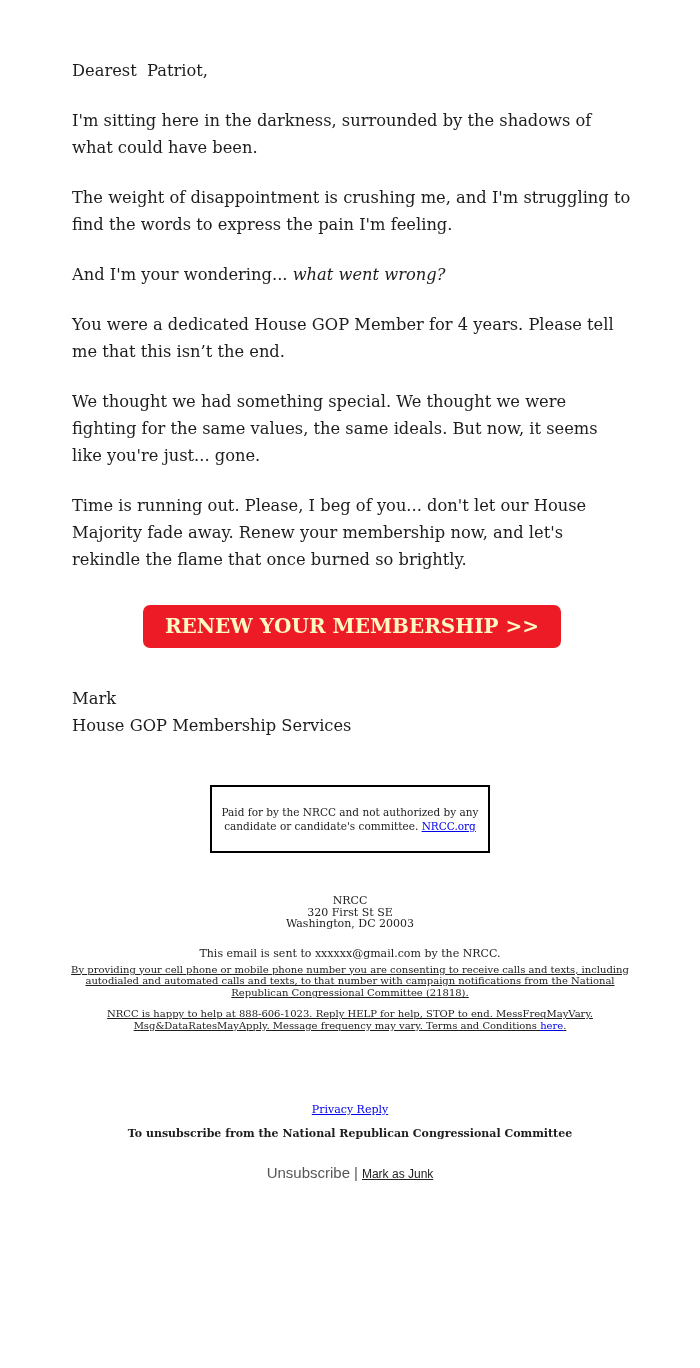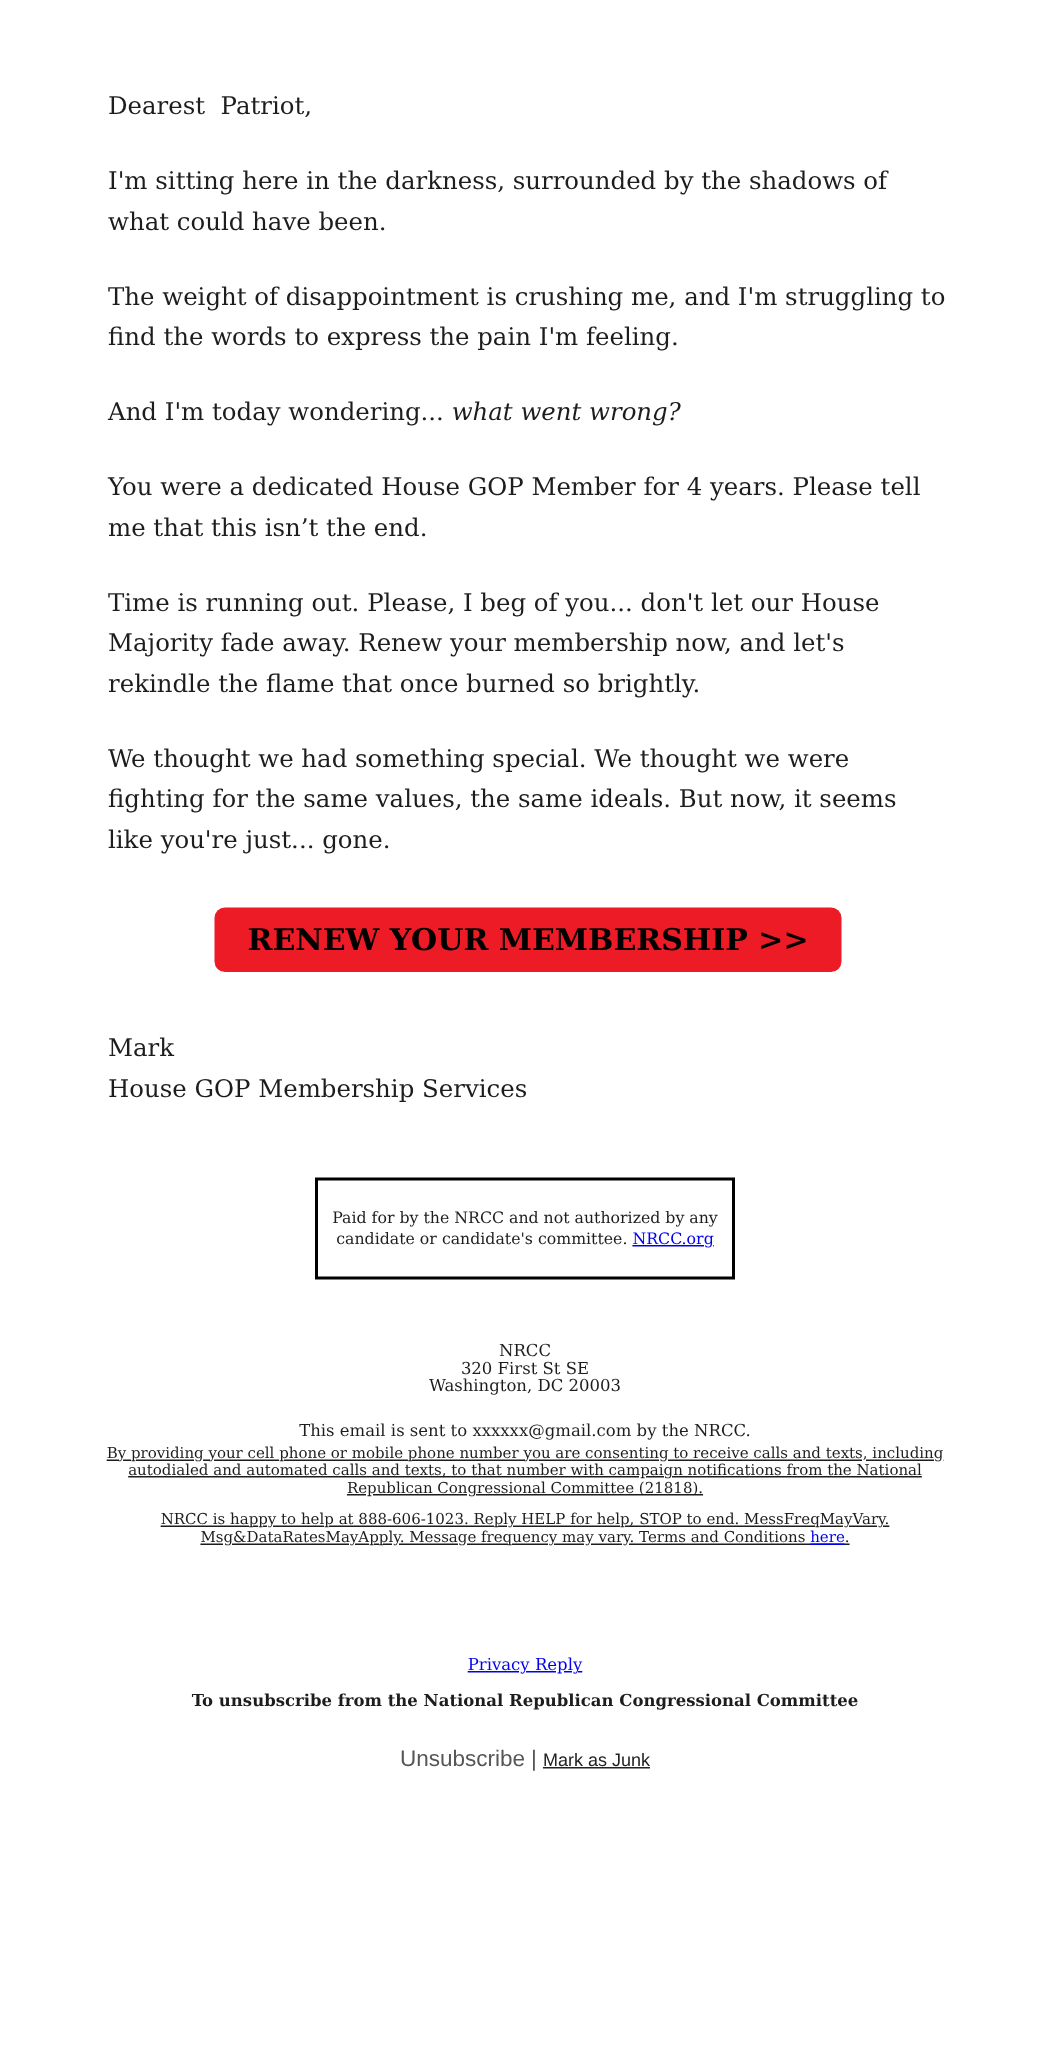--- a/index.html
+++ b/index.html
@@ -43,21 +43,21 @@
     font-family:"DejaVu Serif", serif;
     font-weight:bold;
     font-size:18px;
     color:#111111;
   }
   
   .button-row { width:560px; text-align:center; margin:32px 0 37px 0; }
   .renew-btn {
     display:inline-block;
     background:#ed1b26;
-    color:#000000;
+    color:#fef9c3;
     font-family:"DejaVu Serif", serif;
     font-weight:bold;
     font-size:20px;
     line-height:19px;
     padding:12px 22px;
     border-radius:7px;
     text-decoration:none;
     white-space:nowrap;
   }
   
@@ -102,27 +102,27 @@
 <div class="page">
 
   <div class="email-body">
     <p>Dearest  Patriot,</p>
 
     <p>I'm sitting here in the darkness, surrounded by the shadows of what could have been.</p>
 
     <p>The weight of disappointment is crushing me, and I'm struggling to find the words to express the pain I'm feeling.</p>
 
 
-    <p><span>And I'm today wondering... </span><span class="italic">what went wrong?</span><span></span></p>
+    <p><span>And I'm your wondering... </span><span class="italic">what went wrong?</span><span></span></p>
 
     <p>You were a dedicated House GOP Member for 4 years. Please tell me that this isn’t the end.</p>
 
+    <p>We thought we had something special. We thought we were fighting for the same values, the same ideals. But now, it seems like you're just... gone.</p>
+
     <p>Time is running out. Please, I beg of you... don't let our House Majority fade away. Renew your membership now, and let's rekindle the flame that once burned so brightly.</p>
-
-    <p>We thought we had something special. We thought we were fighting for the same values, the same ideals. But now, it seems like you're just... gone.</p>
 
 
     <div class="button-row">
       <a href="#" class="renew-btn">RENEW YOUR MEMBERSHIP &gt;&gt;</a>
     </div>
 
     <div class="signature">
       <div>Mark</div>
       <div>House GOP Membership Services</div>
     </div>

